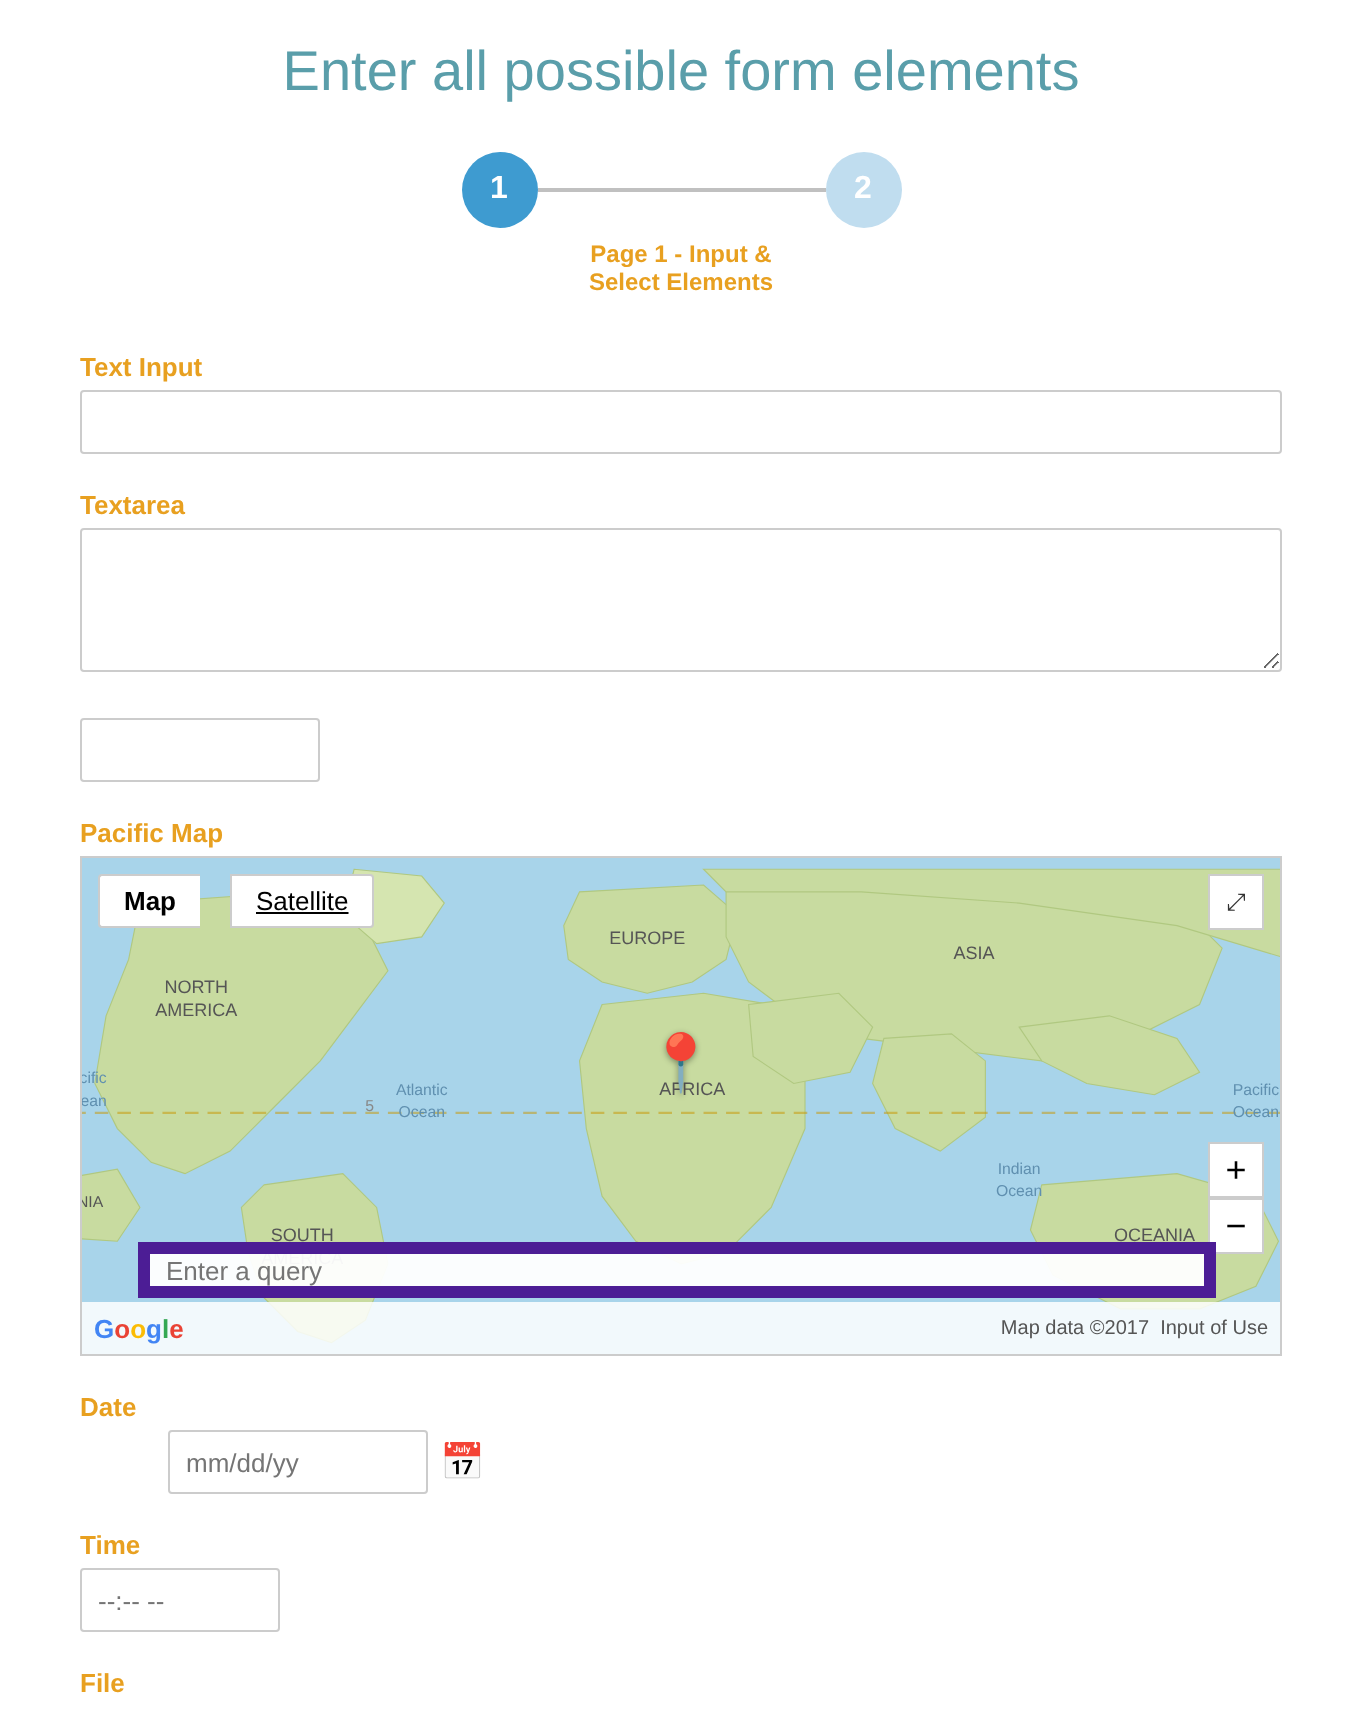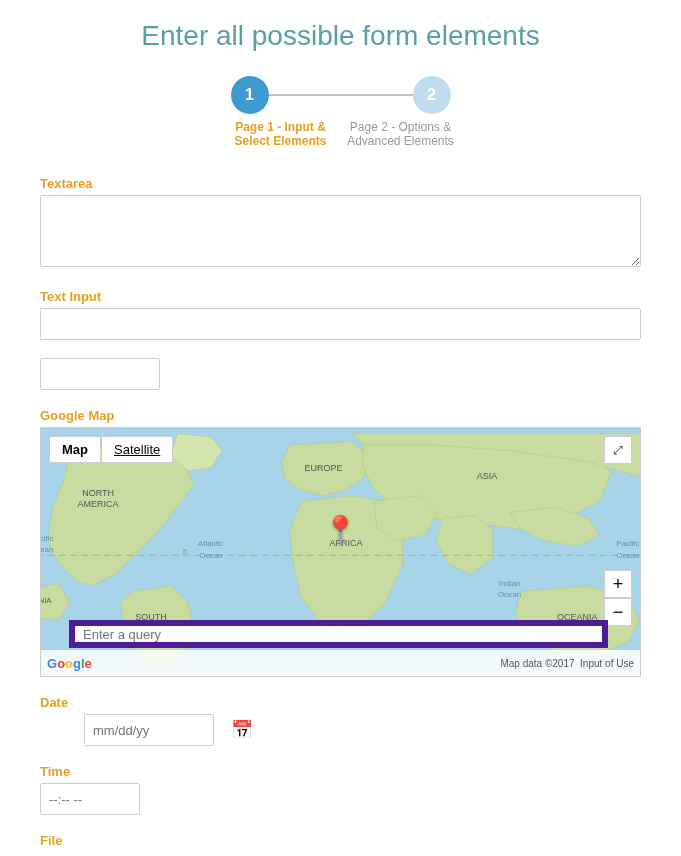--- a/index.html
+++ b/index.html
@@ -140,21 +140,21 @@
       position: relative;
       overflow: hidden;
       background: #a8d0e6;
     }
 
     .map-controls-top {
       position: absolute;
       top: 8px;
       left: 8px;
       display: flex;
-      gap: 1px;
+      gap: 15px;
       z-index: 10;
     }
 
     .map-btn {
       background: #fff;
       border: 1px solid #ccc;
       padding: 5px 12px;
       font-size: 13px;
       cursor: pointer;
       font-weight: 500;
@@ -270,21 +270,21 @@
       z-index: 10;
       font-size: 28px;
       color: #e03020;
       text-shadow: 0 1px 3px rgba(0,0,0,0.4);
     }
 
     
     .date-input-wrapper {
       display: flex;
       align-items: center;
-      gap: 17px;
+      gap: 6px;
       padding-left: 44px;
     }
 
     .date-input {
       width: 130px;
       height: 32px;
       border: 1px solid #ccc;
       border-radius: 2px;
       padding: 4px 8px;
       font-size: 13px;
@@ -323,40 +323,39 @@
   <h1 class="page-title">Enter all possible form elements</h1>
 
   <div class="stepper">
     <div class="stepper-circles">
       <div class="step-circle active">1</div>
       <div class="step-line"></div>
       <div class="step-circle inactive">2</div>
     </div>
     <div class="stepper-labels">
       <div class="step-label active">Page 1 - Input &amp; Select Elements</div>
-      <div class="step-label inactive">Page 2 - Options &amp; Advanced Elements</div>
     </div>
+  </div>
+
+  <div class="form-group">
+    <label class="form-label">Text Input</label>
+    <input type="text" class="form-input" style="">
   </div>
 
   <div class="form-group">
     <label class="form-label">Textarea</label>
     <textarea class="form-textarea" style=""></textarea>
   </div>
 
   <div class="form-group">
-    <label class="form-label">Text Input</label>
-    <input type="text" class="form-input" style="">
-  </div>
-
-  <div class="form-group">
     <input type="number" class="number-input" style="">
   </div>
 
   <div class="form-group">
-    <label class="form-label">Google Map</label>
+    <label class="form-label">Pacific Map</label>
     <div class="map-container">
 
       <svg class="map-world" viewBox="0 0 600 220" xmlns="http://www.w3.org/2000/svg" preserveAspectRatio="xMidYMid slice">
 
         <rect width="600" height="220" fill="#a8d4ea"></rect>
 
         <path d="M 60 20 L 130 15 L 160 30 L 170 50 L 155 70 L 140 90 L 120 110 L 100 130 L 80 140 L 65 135 L 50 120 L 40 100 L 45 70 L 55 45 Z" fill="#c8dba0" stroke="#b0c880" stroke-width="0.5"></path>
 
         <path d="M 155 5 L 185 8 L 195 20 L 185 35 L 165 38 L 150 25 Z" fill="#d5e5b0" stroke="#b0c880" stroke-width="0.5"></path>
 

